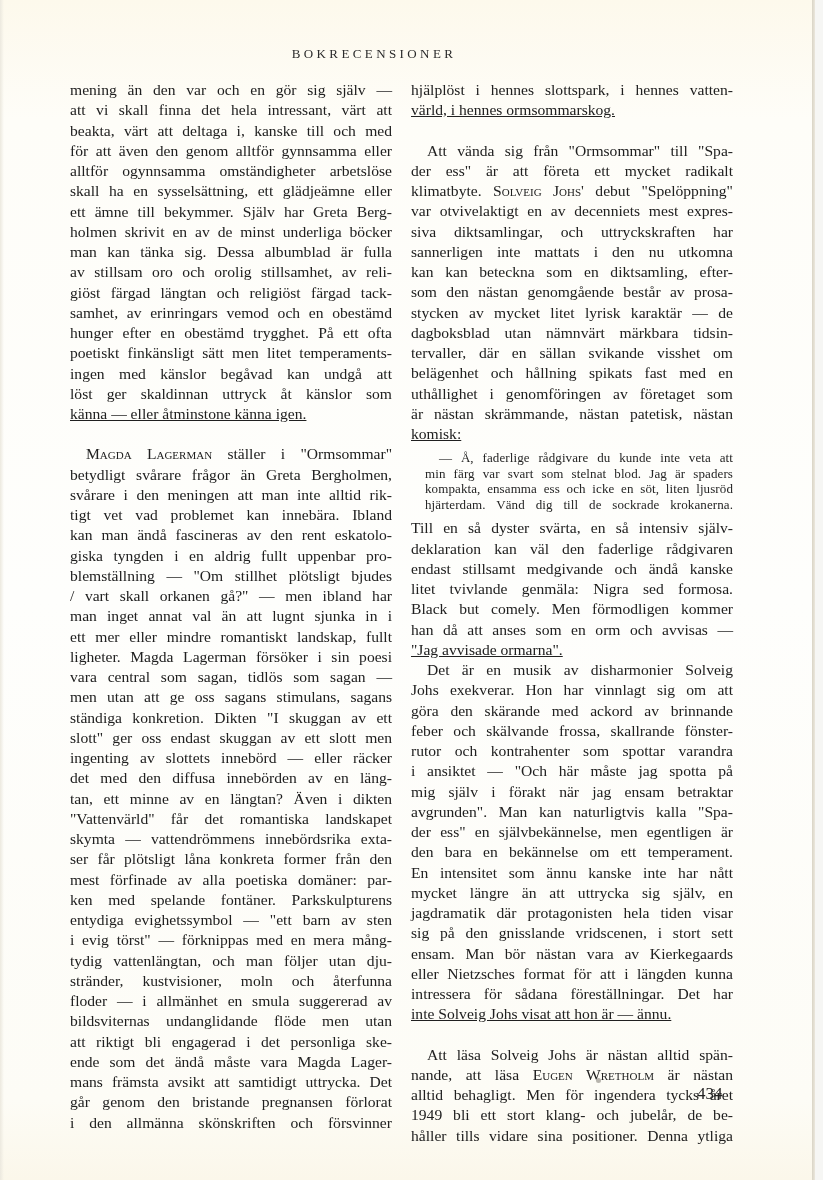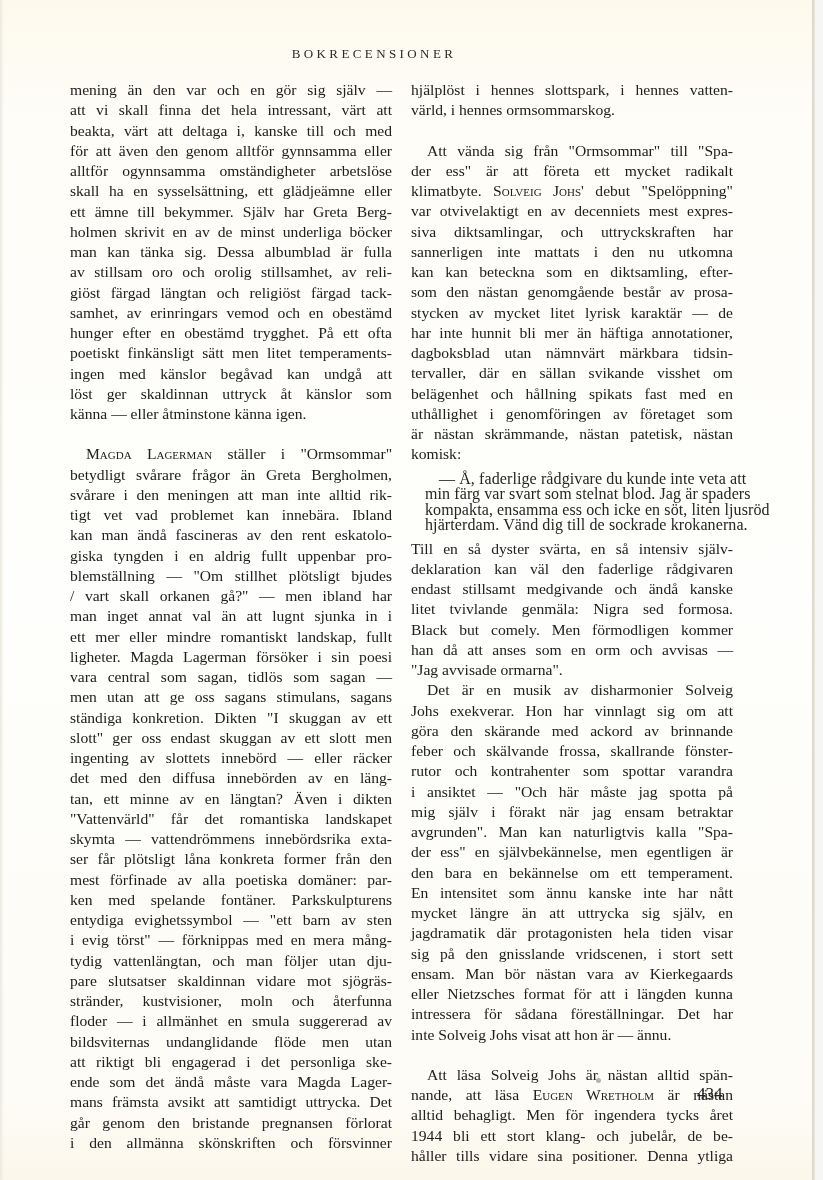--- a/index.html
+++ b/index.html
@@ -75,35 +75,36 @@
     .col p {
       margin: 0;
     }
     .gap {
       margin-top: 20px !important;
     }
     .sc {
       font-variant: small-caps;
     }
     .quote {
-      font-size: 16px;
+      font-size: 13px;
       line-height: 15.5px;
       margin: 6px 0 6px 0 !important;
       text-indent: 14px;
       letter-spacing: 0.1px;
       color: #252525;
     }
     .line {
       display: block;
       text-align: justify;
       text-align-last: justify;
       white-space: nowrap;
     }
     .line.last {
       text-align-last: left;
+      text-decoration: underline;
     }
     .folio {
       position: absolute;
       top: 1084px;
       left: 697px;
       font-family: "Liberation Serif", serif;
       font-size: 17px;
       color: #222;
     }
     .dot {
@@ -167,21 +168,20 @@
           <span class="line">det med den diffusa innebörden av en läng-</span>
           <span class="line">tan, ett minne av en längtan? Även i dikten</span>
           <span class="line">"Vattenvärld" får det romantiska landskapet</span>
           <span class="line">skymta — vattendrömmens innebördsrika exta-</span>
           <span class="line">ser får plötsligt låna konkreta former från den</span>
           <span class="line">mest förfinade av alla poetiska domäner: par-</span>
           <span class="line">ken med spelande fontäner. Parkskulpturens</span>
           <span class="line">entydiga evighetssymbol — "ett barn av sten</span>
           <span class="line">i evig törst" — förknippas med en mera mång-</span>
           <span class="line">tydig vattenlängtan, och man följer utan dju-</span>
-          <span class="line">pare slutsatser skaldinnan vidare mot sjögräs-</span>
           <span class="line">stränder, kustvisioner, moln och återfunna</span>
           <span class="line">floder — i allmänhet en smula suggererad av</span>
           <span class="line">bildsviternas undanglidande flöde men utan</span>
           <span class="line">att riktigt bli engagerad i det personliga ske-</span>
           <span class="line">ende som det ändå måste vara Magda Lager-</span>
           <span class="line">mans främsta avsikt att samtidigt uttrycka. Det</span>
           <span class="line">går genom den bristande pregnansen förlorat</span>
           <span class="line">i den allmänna skönskriften och försvinner</span>
         </span>
     </p>
@@ -198,21 +198,20 @@
           <span class="line">der ess" är att företa ett mycket radikalt</span>
         </span>
       <span class="line"><span>klimatbyte. </span><span class="sc">Solveig Johs</span><span>' debut "Spelöppning"</span></span>
       <span id="rp2b" style="display: block;">
           <span class="line">var otvivelaktigt en av decenniets mest expres-</span>
           <span class="line">siva diktsamlingar, och uttryckskraften har</span>
           <span class="line">sannerligen inte mattats i den nu utkomna</span>
           <span class="line">kan kan beteckna som en diktsamling, efter-</span>
           <span class="line">som den nästan genomgående består av prosa-</span>
           <span class="line">stycken av mycket litet lyrisk karaktär — de</span>
-          <span class="line">har inte hunnit bli mer än häftiga annotationer,</span>
           <span class="line">dagboksblad utan nämnvärt märkbara tidsin-</span>
           <span class="line">tervaller, där en sällan svikande visshet om</span>
           <span class="line">belägenhet och hållning spikats fast med en</span>
           <span class="line">uthållighet i genomföringen av företaget som</span>
           <span class="line">är nästan skrämmande, nästan patetisk, nästan</span>
           <span class="line last">komisk:</span>
         </span>
     </p>
     <p class="quote" id="rq">
         <span class="line" style="padding-left: 14px;">— Å, faderlige rådgivare du kunde inte veta att</span>
@@ -247,21 +246,21 @@
         <span class="line">ensam. Man bör nästan vara av Kierkegaards</span>
         <span class="line">eller Nietzsches format för att i längden kunna</span>
         <span class="line">intressera för sådana föreställningar. Det har</span>
         <span class="line last">inte Solveig Johs visat att hon är — ännu.</span>
       </p>
     <p class="gap">
       <span class="line" style="padding-left:16px;margin-top:20px;">Att läsa Solveig Johs är nästan alltid spän-</span>
       <span class="line"><span>nande, att läsa </span><span class="sc">Eugen Wretholm</span><span> är nästan</span></span>
       <span id="rp5" style="display: block;">
           <span class="line">alltid behagligt. Men för ingendera tycks året</span>
-          <span class="line">1944 bli ett stort klang- och jubelår, de be-</span>
+          <span class="line">1949 bli ett stort klang- och jubelår, de be-</span>
           <span class="line">håller tills vidare sina positioner. Denna ytliga</span>
         </span>
     </p>
   </div>
 
   <div class="dot"></div>
   <div class="folio">434</div>
 </div>
 
 </body></html>

